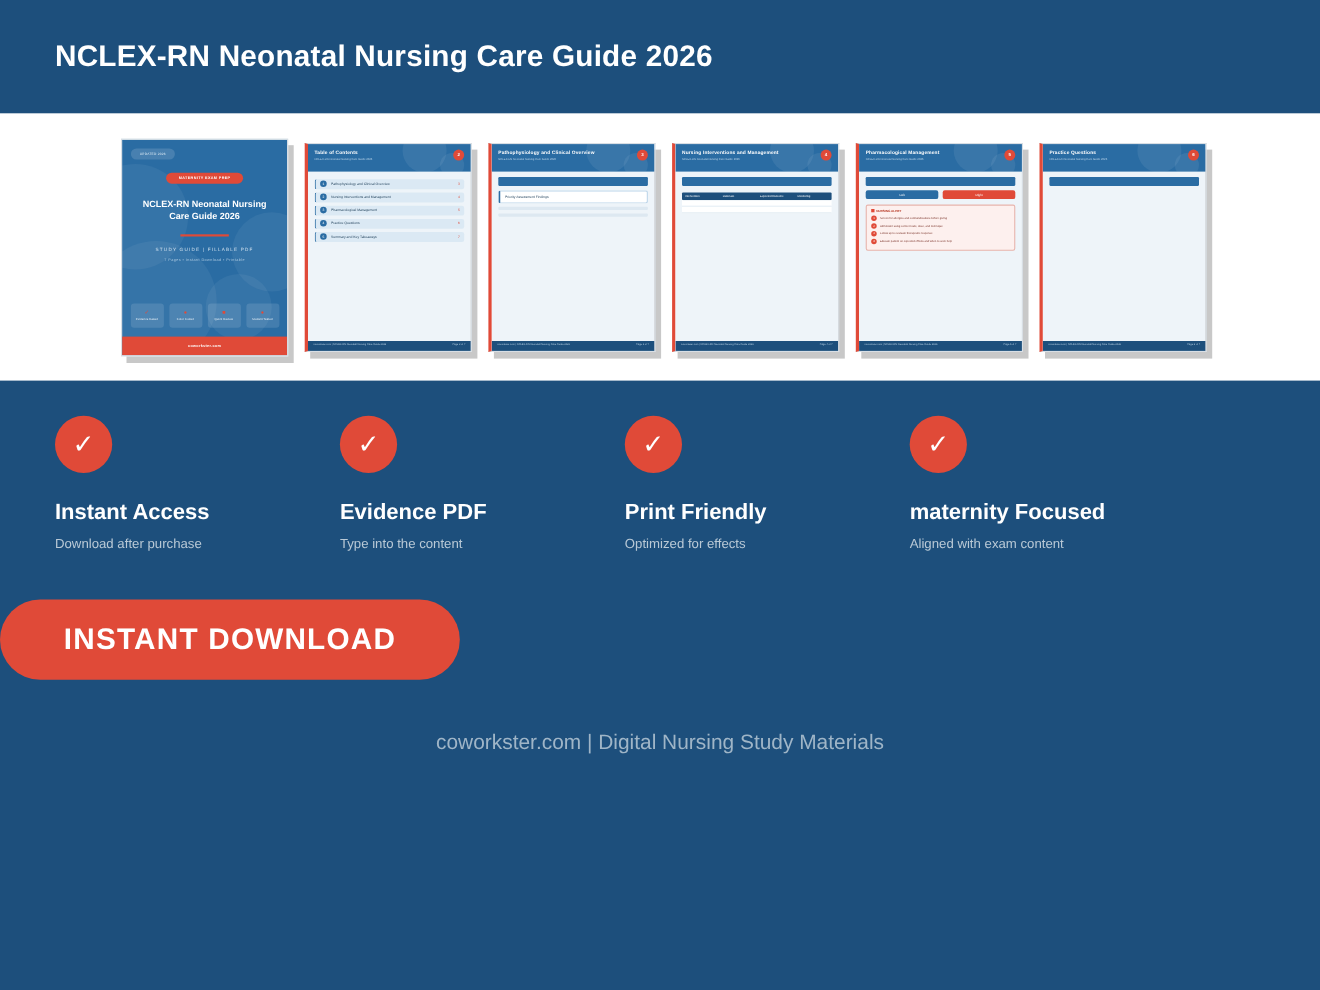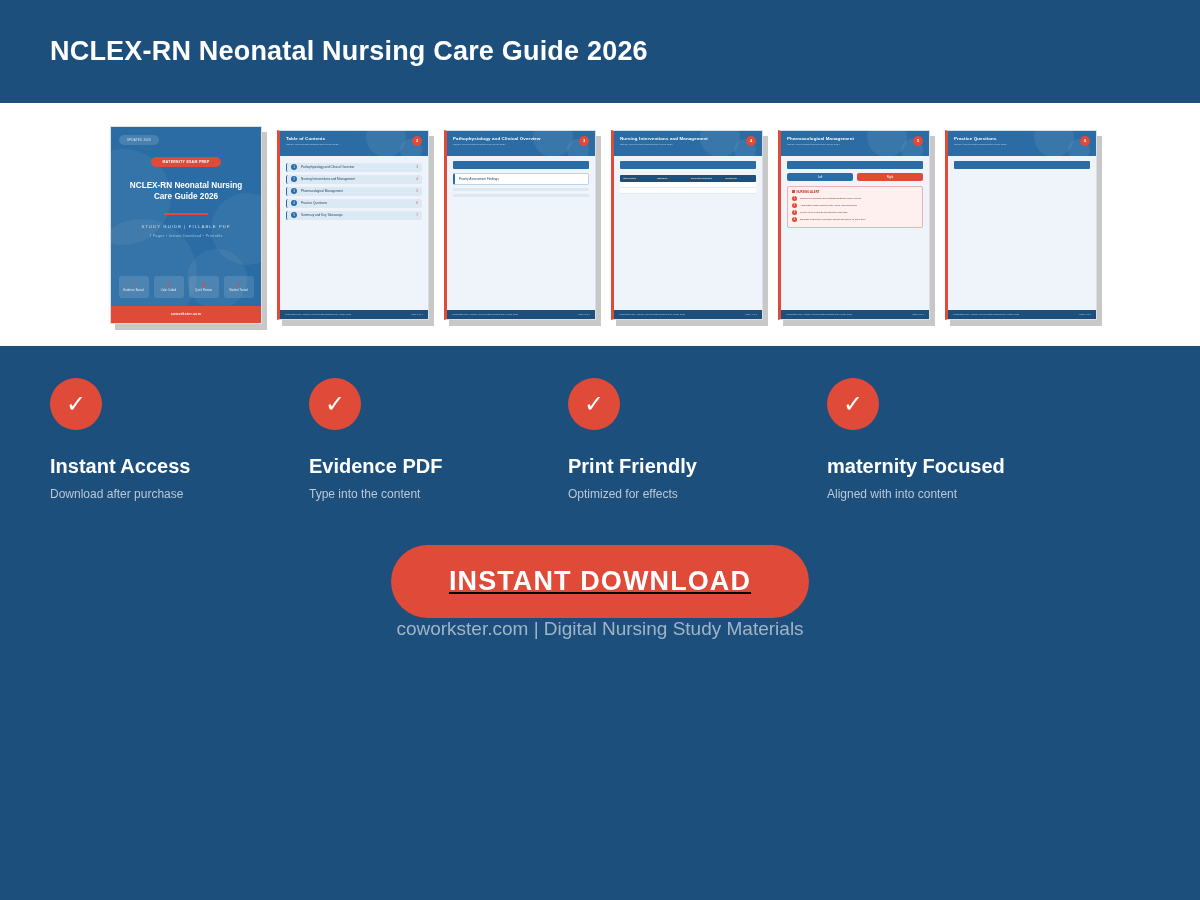--- a/index.html
+++ b/index.html
@@ -246,34 +246,35 @@
     width: 52px; height: 52px; border-radius: 50%;
     background: #e04a38;
     display: flex; align-items: center; justify-content: center;
     color: #ffffff; font-size: 24px;
     margin-bottom: 25px;
   }
   .feat-title { color: #ffffff; font-size: 20px; font-weight: bold; margin-bottom: 9px; }
   .feat-desc { color: #b9c9d6; font-size: 12px; }
 
   
-  .cta-wrap { display: flex; justify-content: center; margin-top: 44px; text-decoration: underline; }
+  .cta-wrap { display: flex; justify-content: flex-start; margin-top: 44px; }
   .cta {
     background: #e04a38; color: #ffffff;
     font-size: 27px; font-weight: bold;
     letter-spacing: 1.1px;
     padding: 21px 58px;
     border-radius: 40px; border: none;
     cursor: pointer;
     font-family: "Liberation Sans", sans-serif;
   }
   .site-footer {
     text-align: center;
     color: #9fb5c7;
     font-size: 19px;
+    margin-top: 47px;
   }
 </style>
 </head>
 <body>
 
 <div class="header">
   <div class="header-title">NCLEX-RN Neonatal Nursing Care Guide 2026</div>
 </div>
 
 <div class="strip">
@@ -521,21 +522,21 @@
 
   <div class="feature">
     <div class="feat-circle">✓</div>
     <div class="feat-title">Print Friendly</div>
     <div class="feat-desc">Optimized for effects</div>
   </div>
 
   <div class="feature">
     <div class="feat-circle">✓</div>
     <div class="feat-title">maternity Focused</div>
-    <div class="feat-desc">Aligned with into content</div>
+    <div class="feat-desc">Aligned with exam content</div>
   </div>
 
 </div>
 
 <div class="cta-wrap">
   <button class="cta">INSTANT DOWNLOAD</button>
 </div>
 
 <div class="site-footer">coworkster.com | Digital Nursing Study Materials</div>
 

